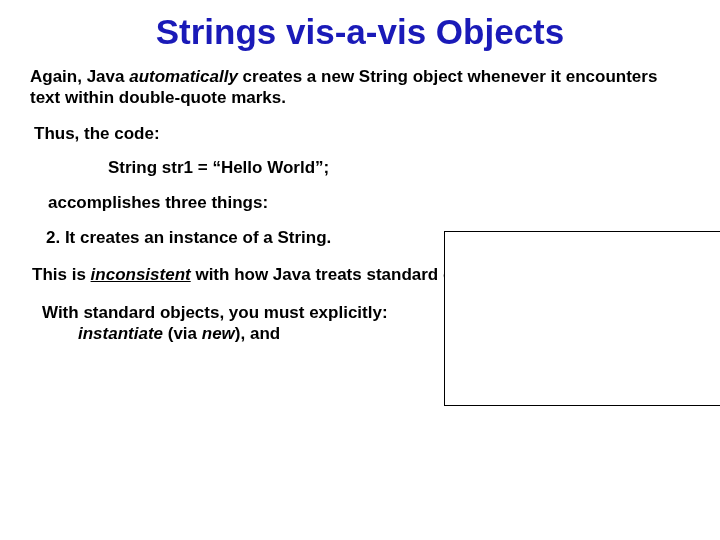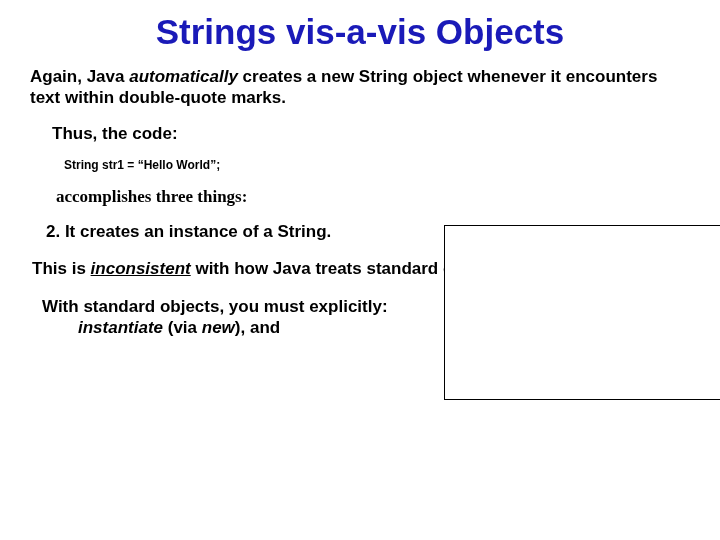--- a/index.html
+++ b/index.html
@@ -18,28 +18,28 @@
     color: #1a1ab8;
     margin-bottom: 14px;
   }
   .para {
     font-size: 17px;
     font-weight: bold;
     line-height: 1.25;
     margin-bottom: 14px;
   }
   .intro { margin-left: 2px; }
-  .thus { margin-left: 24px; }
+  .thus { margin-left: 6px; }
   .code-line {
-    font-size: 12px;
+    font-size: 17px;
     font-weight: bold;
-    margin-left: 36px;
+    margin-left: 80px;
     margin-bottom: 14px;
   }
-  .accomp { margin-left: 28px; font-family: Liberation Serif, serif; }
+  .accomp { margin-left: 20px; }
   .list-area {
     position: relative;
     margin-bottom: 16px;
   }
   .ol {
     margin-left: 18px;
   }
   .ol div {
     font-size: 17px;
     font-weight: bold;

